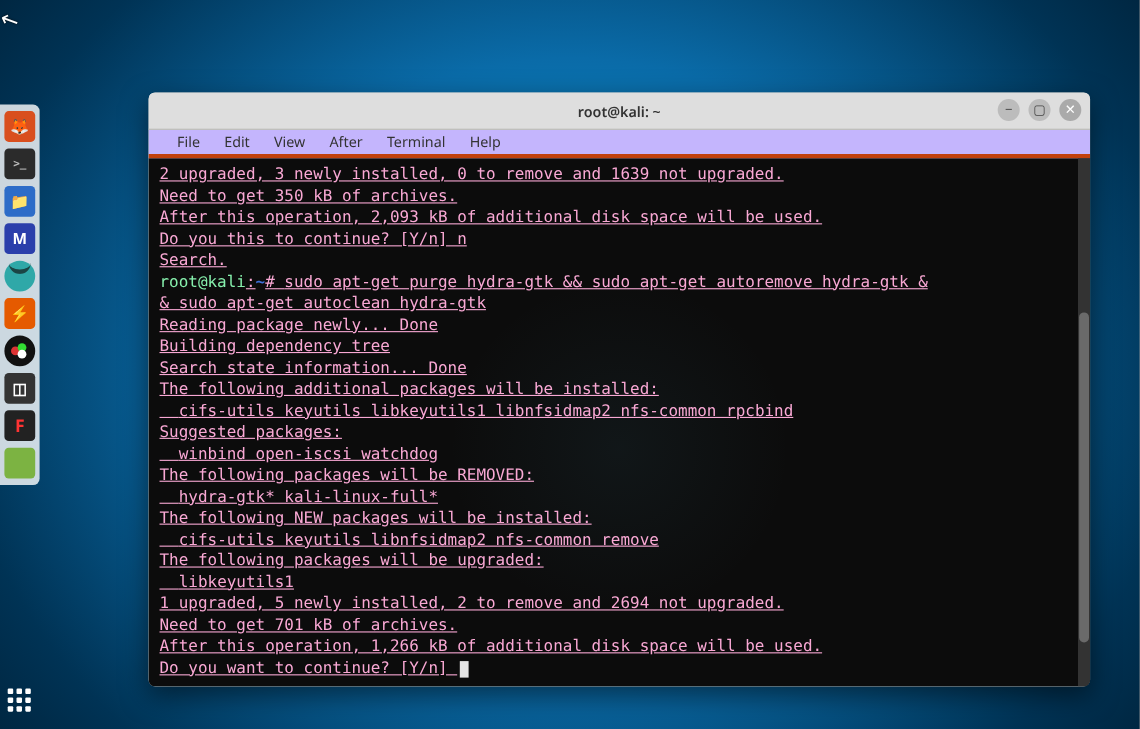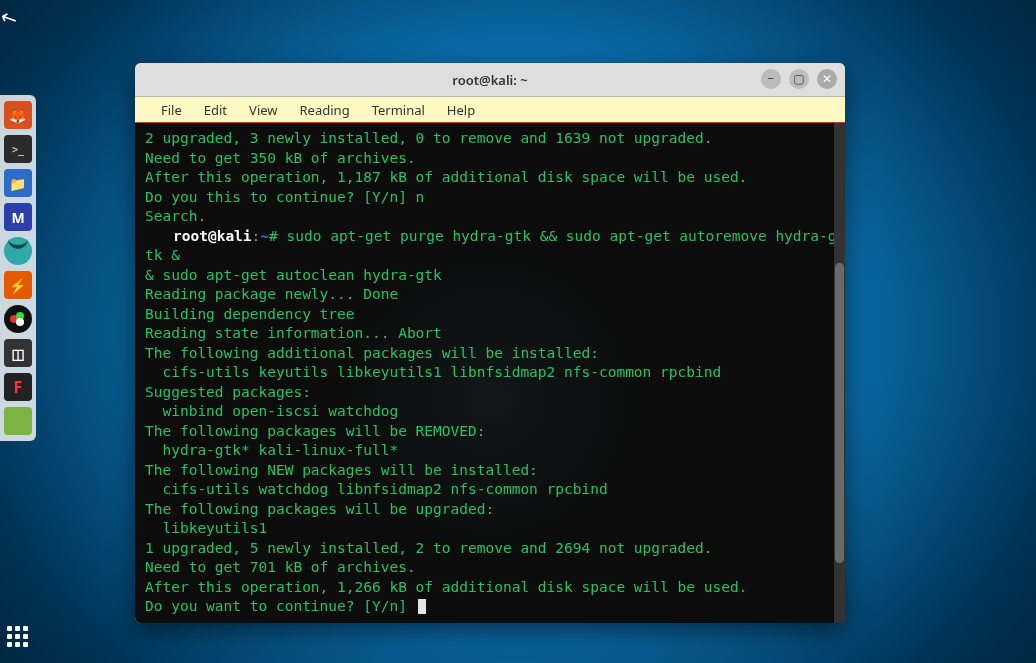--- a/index.html
+++ b/index.html
@@ -48,22 +48,22 @@
   .not { background: #7cb342; border-radius: 4px; }
   .dots9 {
     position: absolute; left: 7px; top: 626px;
     display: grid; grid-template-columns: repeat(3, 5px); gap: 3px;
   }
   .dots9 span { width: 5px; height: 5px; background: #fff; border-radius: 1px; }
 
   
   .win {
     position: absolute;
-    left: 135px; top: 63px;
-    width: 710px;
+    left: 135px; top: 84px;
+    width: 856px;
     background: #cfd1cd;
     border-radius: 6px;
     box-shadow: 0 8px 24px rgba(0,0,0,0.5);
     overflow: hidden;
   }
   .titlebar {
     height: 34px;
     display: flex; align-items: center; justify-content: center;
     position: relative;
     background: #dedede;
@@ -79,22 +79,22 @@
     background: #bcbcbc; color: #444;
     display: flex; align-items: center; justify-content: center;
     font-size: 12px; line-height: 1;
     cursor: pointer;
   }
   .wbtn.close { background: #aaa; color: #fff; }
   .menubar {
     height: 26px;
     display: flex; gap: 2px; align-items: center;
     padding: 0 16px;
-    background: #fef9c3;
-    border-bottom: 1px solid #c2410c;
+    background: #c4b5fd;
+    border-bottom: 4px solid #c2410c;
     font-size: 13px; color: #333;
   }
   .menubar span { padding: 2px 10px; cursor: pointer; }
   .term-wrap {
     position: relative;
     background: #0c0c0c;
   }
   .term {
     padding: 6px 6px 6px 10px;
     font-family: "Bitstream Vera Sans Mono","DejaVu Sans Mono",Menlo,Consolas,monospace;
@@ -115,23 +115,23 @@
   }
   .scrollbar {
     position: absolute; right: 0; top: 0; bottom: 0;
     width: 11px; background: #333;
   }
   .scroll-thumb {
     position: absolute; right: 1px; left: 1px;
     top: 140px; height: 300px;
     background: #6a6a6a; border-radius: 5px;
   }
-  .red  { color: #ffffff; font-weight: bold; margin-left: 28px; }
+  .red  { color: #86efac; font-weight: normal; }
   .blu  { color: #3d6fd6; font-weight: bold; }
-  .wht  { color: #22c55e; }
+  .wht  { color: #f9a8d4; text-decoration: underline; }
   .cursor-block {
     display: inline-block; width: 8px; height: 15px;
     background: #e4e4e4; vertical-align: text-bottom;
     margin-left: 2px;
   }
 </style>
 </head>
 <body>
 
 <div class="cursor-arrow">↖</div>
@@ -172,44 +172,44 @@
     <div class="win-btns">
       <div class="wbtn">−</div>
       <div class="wbtn">▢</div>
       <div class="wbtn close">✕</div>
     </div>
   </div>
   <div class="menubar">
     <span>File</span>
     <span>Edit</span>
     <span>View</span>
-    <span>Reading</span>
+    <span>After</span>
     <span>Terminal</span>
     <span>Help</span>
   </div>
   <div class="term-wrap">
     <div class="watermark"></div>
 <div class="term"><span class="wht">2 upgraded, 3 newly installed, 0 to remove and 1639 not upgraded.</span>
 <span class="wht">Need to get 350 kB of archives.</span>
-<span class="wht">After this operation, 1,187 kB of additional disk space will be used.</span>
+<span class="wht">After this operation, 2,093 kB of additional disk space will be used.</span>
 <span class="wht">Do you this to continue? [Y/n] n</span>
 <span class="wht">Search.</span>
 <span class="red">root@kali</span><span class="wht">:</span><span class="blu">~</span><span class="wht"># </span><span class="wht">sudo apt-get purge hydra-gtk &amp;&amp; sudo apt-get autoremove hydra-gtk &amp;</span>
 <span class="wht">&amp; sudo apt-get autoclean hydra-gtk</span>
 <span class="wht">Reading package newly... Done</span>
 <span class="wht">Building dependency tree</span>
-<span class="wht">Reading state information... Abort</span>
+<span class="wht">Search state information... Done</span>
 <span class="wht">The following additional packages will be installed:</span>
 <span class="wht">  cifs-utils keyutils libkeyutils1 libnfsidmap2 nfs-common rpcbind</span>
 <span class="wht">Suggested packages:</span>
 <span class="wht">  winbind open-iscsi watchdog</span>
 <span class="wht">The following packages will be REMOVED:</span>
 <span class="wht">  hydra-gtk* kali-linux-full*</span>
 <span class="wht">The following NEW packages will be installed:</span>
-<span class="wht">  cifs-utils watchdog libnfsidmap2 nfs-common rpcbind</span>
+<span class="wht">  cifs-utils keyutils libnfsidmap2 nfs-common remove</span>
 <span class="wht">The following packages will be upgraded:</span>
 <span class="wht">  libkeyutils1</span>
 <span class="wht">1 upgraded, 5 newly installed, 2 to remove and 2694 not upgraded.</span>
 <span class="wht">Need to get 701 kB of archives.</span>
 <span class="wht">After this operation, 1,266 kB of additional disk space will be used.</span>
 <span class="wht">Do you want to continue? [Y/n] </span><span class="cursor-block"></span>
 </div>
     <div class="scrollbar">
       <div class="scroll-thumb"></div>
     </div>

